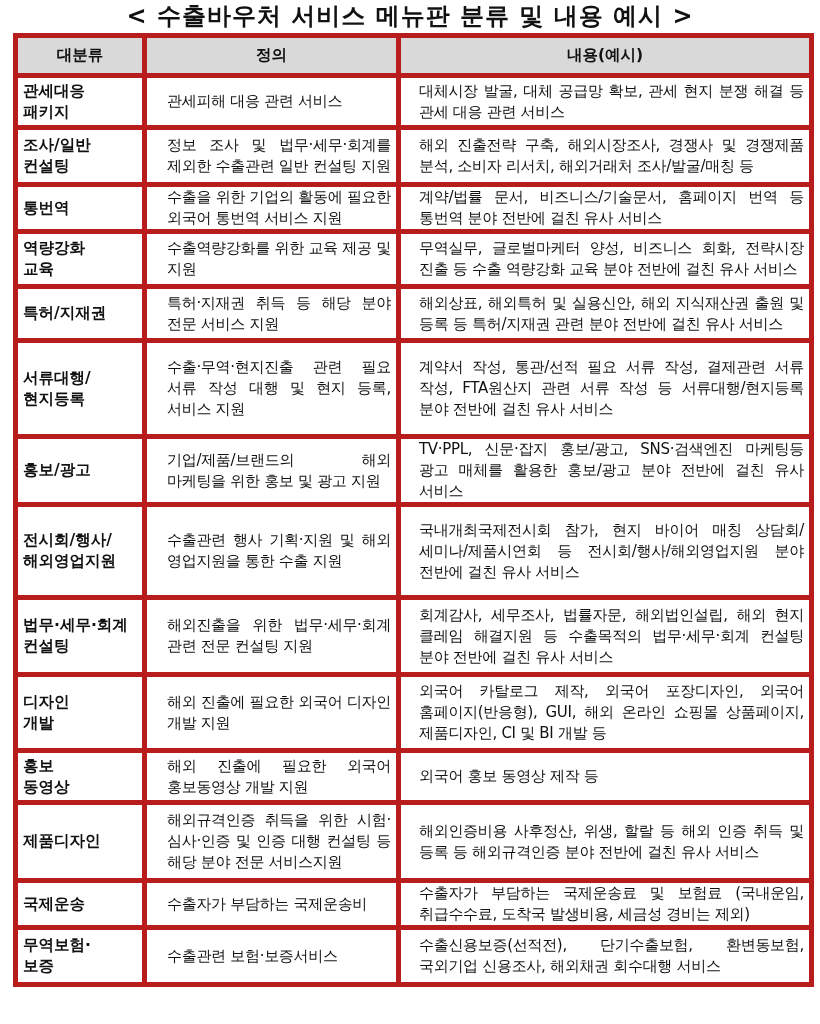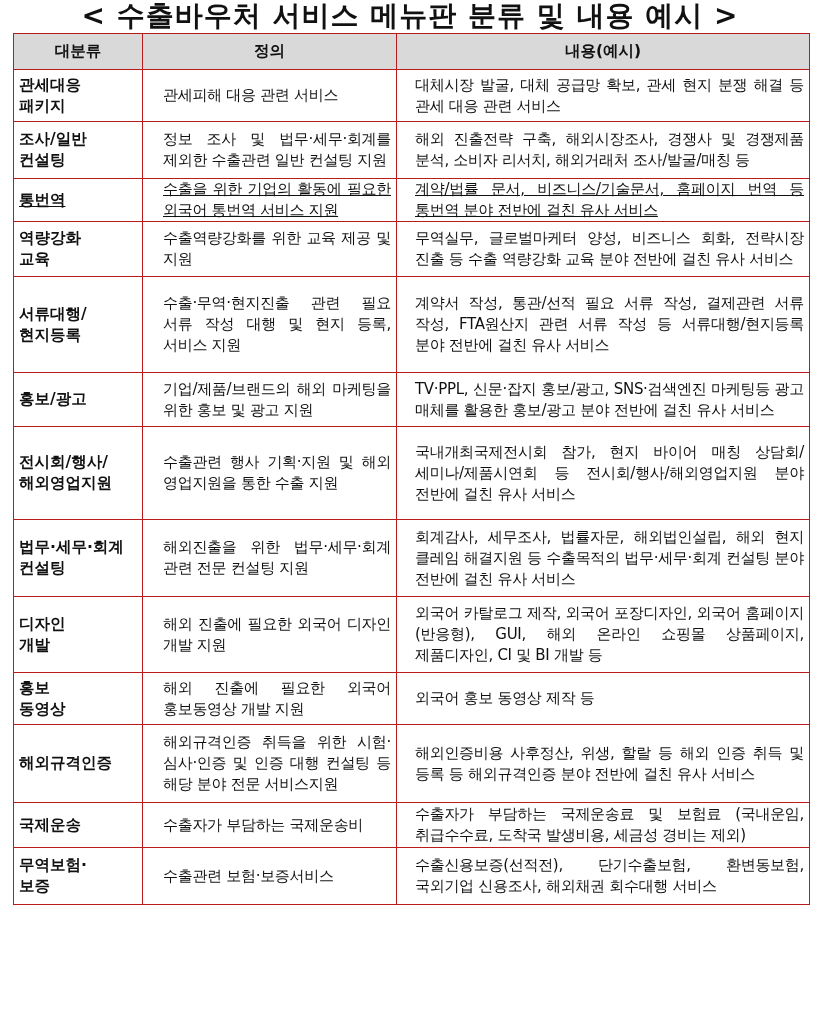--- a/index.html
+++ b/index.html
@@ -14,37 +14,37 @@
       overflow: hidden;
       font-family: "DejaVu Sans", "Liberation Sans", sans-serif;
       color: #111111;
     }
     .title {
       position: absolute;
       left: 0;
       top: 2px;
       width: 820px;
       text-align: center;
-      font-size: 28px;
+      font-size: 24px;
       font-weight: bold;
       letter-spacing: 1px;
       line-height: 28px;
       color: #111;
     }
     table.menu {
       position: absolute;
       left: 13px;
       top: 33px;
       width: 796px;
       border-collapse: collapse;
       table-layout: fixed;
       border: 1.5px solid #333;
     }
     table.menu th, table.menu td {
-      border: 1px solid #b91c1c;
+      border: 5px solid #b91c1c;
       padding: 0 5px;
       vertical-align: middle;
       overflow: hidden;
     }
     table.menu th {
       background: #d9d9d9;
       font-weight: bold;
       font-size: 15.5px;
       height: 35px;
       text-align: center;
@@ -98,30 +98,35 @@
 패키지</td>
         <td class="def">관세피해 대응 관련 서비스</td>
         <td class="cont">대체시장 발굴, 대체 공급망 확보, 관세 현지 분쟁 해결 등 관세 대응 관련 서비스</td>
       </tr>
       <tr style="height: 57px;">
         <td class="cat">조사/일반
 컨설팅</td>
         <td class="def">정보 조사 및 법무·세무·회계를 제외한 수출관련 일반 컨설팅 지원</td>
         <td class="cont">해외 진출전략 구축, 해외시장조사, 경쟁사 및 경쟁제품 분석, 소비자 리서치, 해외거래처 조사/발굴/매칭 등</td>
       </tr>
-      <tr style="height: 41px; text-decoration: underline;">
+      <tr style="height: 41px;">
         <td class="cat">통번역</td>
         <td class="def">수출을 위한 기업의 활동에 필요한 외국어 통번역 서비스 지원</td>
         <td class="cont">계약/법률 문서, 비즈니스/기술문서, 홈페이지 번역 등 통번역 분야 전반에 걸친 유사 서비스</td>
       </tr>
       <tr style="height: 55px;">
         <td class="cat">역량강화
 교육</td>
         <td class="def">수출역량강화를 위한 교육 제공 및 지원</td>
         <td class="cont">무역실무, 글로벌마케터 양성, 비즈니스 회화, 전략시장 진출 등 수출 역량강화 교육 분야 전반에 걸친 유사 서비스</td>
+      </tr>
+      <tr style="height: 54px;">
+        <td class="cat">특허/지재권</td>
+        <td class="def">특허·지재권 취득 등 해당 분야 전문 서비스 지원</td>
+        <td class="cont">해외상표, 해외특허 및 실용신안, 해외 지식재산권 출원 및 등록 등 특허/지재권 관련 분야 전반에 걸친 유사 서비스</td>
       </tr>
       <tr style="height: 96px;">
         <td class="cat">서류대행/
 현지등록</td>
         <td class="def">수출·무역·현지진출 관련 필요 서류 작성 대행 및 현지 등록, 서비스 지원</td>
         <td class="cont">계약서 작성, 통관/선적 필요 서류 작성, 결제관련 서류 작성, FTA원산지 관련 서류 작성 등 서류대행/현지등록 분야 전반에 걸친 유사 서비스</td>
       </tr>
       <tr style="height: 54px;">
         <td class="cat">홍보/광고</td>
         <td class="def">기업/제품/브랜드의 해외 마케팅을 위한 홍보 및 광고 지원</td>
@@ -145,21 +150,21 @@
         <td class="def">해외 진출에 필요한 외국어 디자인 개발 지원</td>
         <td class="cont">외국어 카탈로그 제작, 외국어 포장디자인, 외국어 홈페이지(반응형), GUI, 해외 온라인 쇼핑몰 상품페이지, 제품디자인, CI 및 BI 개발 등</td>
       </tr>
       <tr style="height: 52px;">
         <td class="cat">홍보
 동영상</td>
         <td class="def">해외 진출에 필요한 외국어 홍보동영상 개발 지원</td>
         <td class="cont">외국어 홍보 동영상 제작 등</td>
       </tr>
       <tr style="height: 78px;">
-        <td class="cat">해외규격인증</td>
+        <td class="cat">제품디자인</td>
         <td class="def">해외규격인증 취득을 위한 시험·심사·인증 및 인증 대행 컨설팅 등 해당 분야 전문 서비스지원</td>
         <td class="cont">해외인증비용 사후정산, 위생, 할랄 등 해외 인증 취득 및 등록 등 해외규격인증 분야 전반에 걸친 유사 서비스</td>
       </tr>
       <tr style="height: 45px;">
         <td class="cat">국제운송</td>
         <td class="def">수출자가 부담하는 국제운송비</td>
         <td class="cont">수출자가 부담하는 국제운송료 및 보험료 (국내운임, 취급수수료, 도착국 발생비용, 세금성 경비는 제외)</td>
       </tr>
       <tr style="height: 57px;">
         <td class="cat">무역보험·

